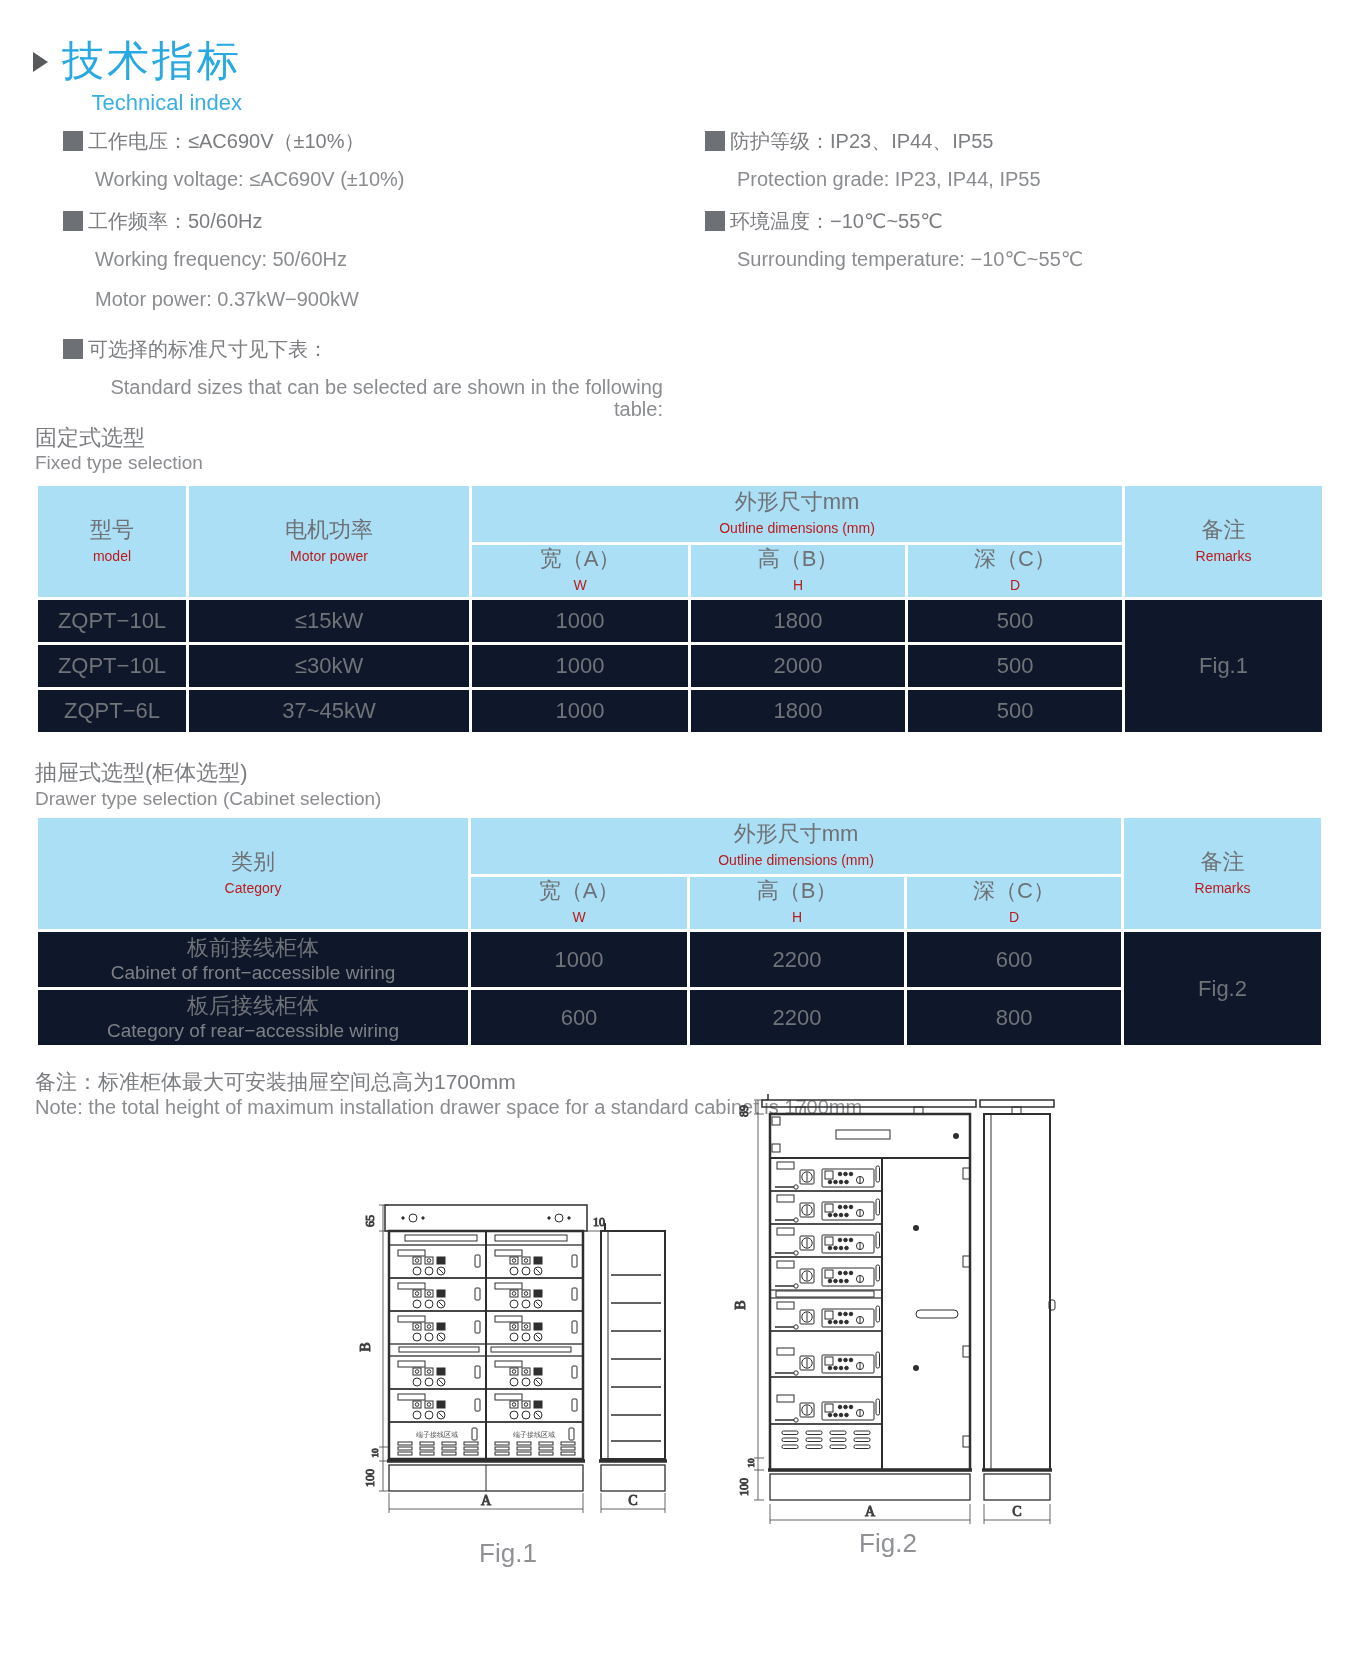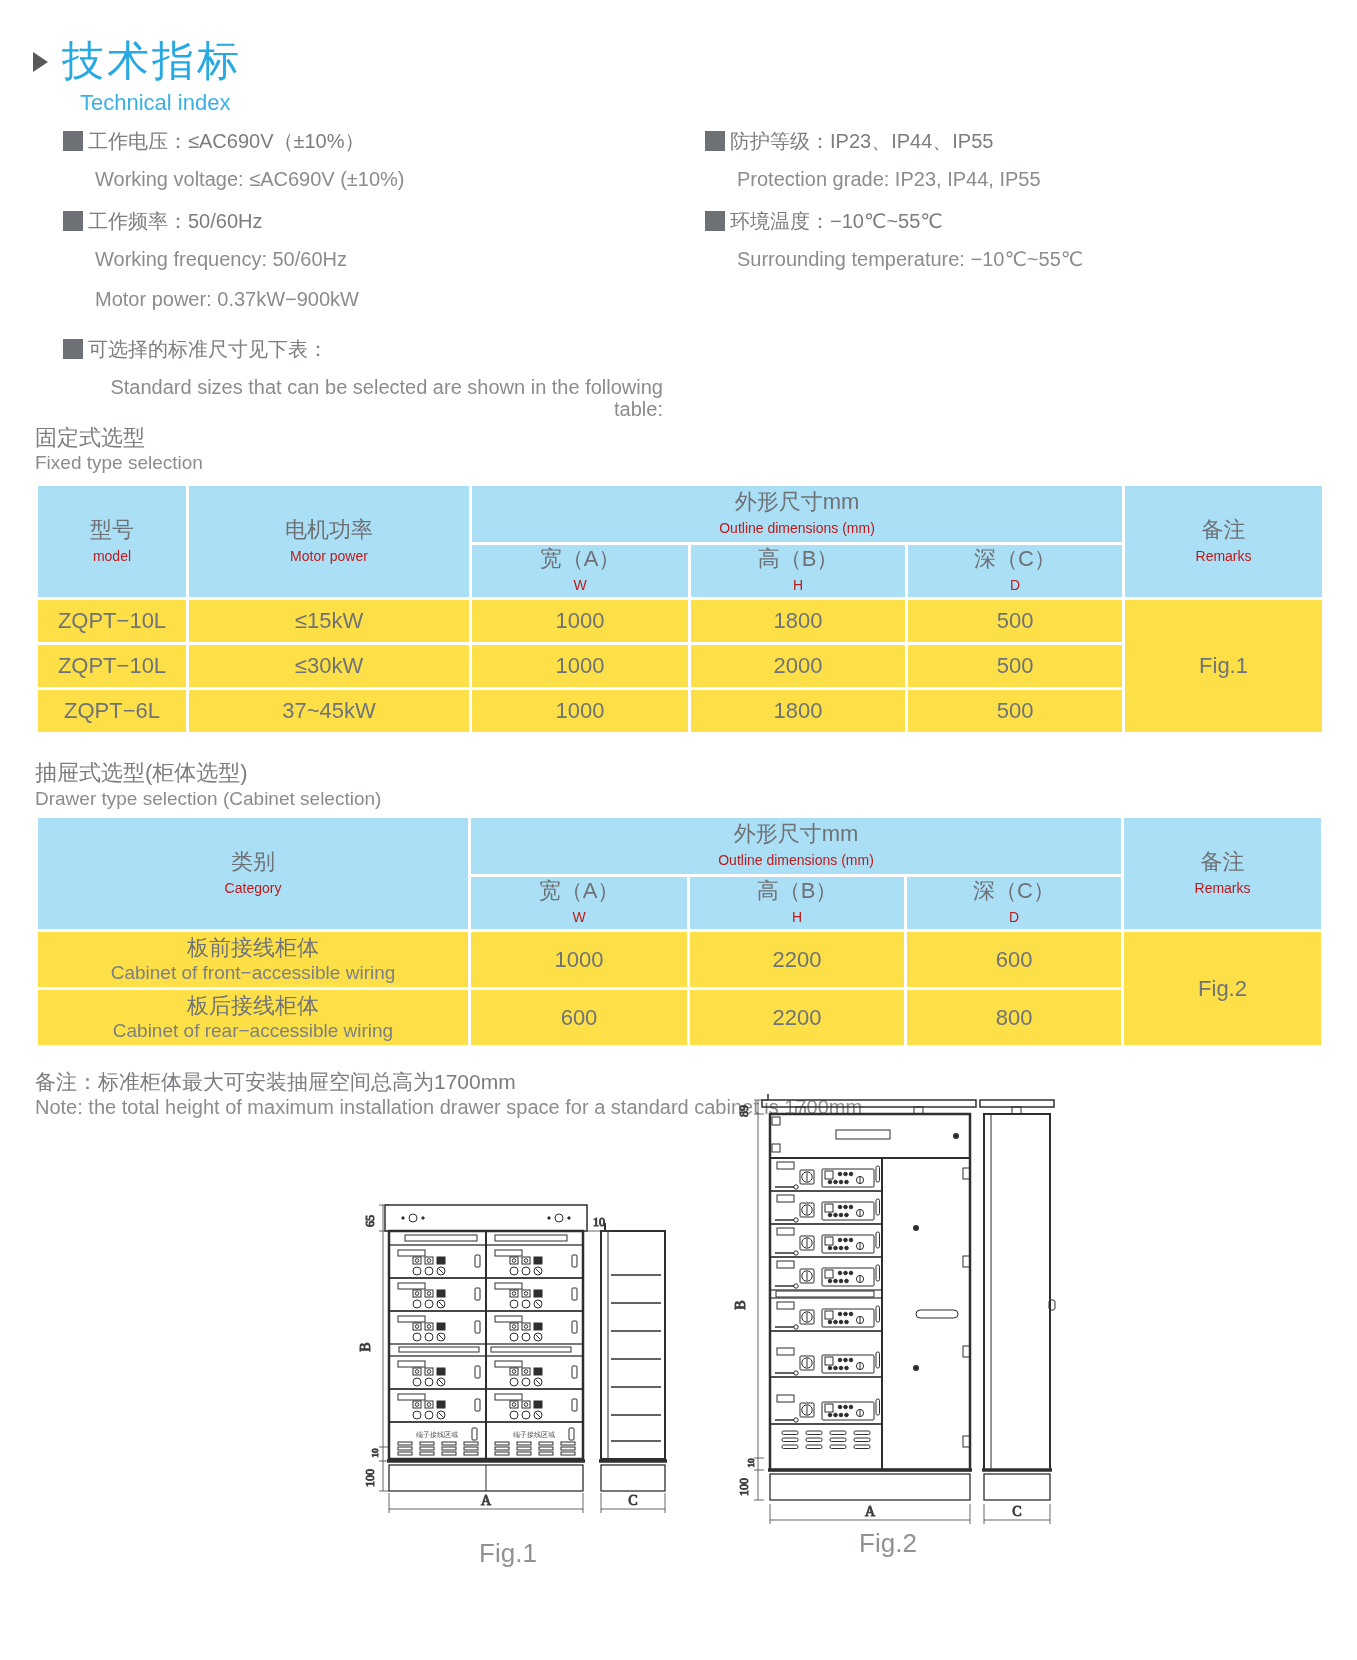--- a/index.html
+++ b/index.html
@@ -4,21 +4,21 @@
 <style>
   * { margin:0; padding:0; box-sizing:border-box; }
   html,body { background:#ffffff; }
   body {
     width:1357px; height:1660px; position:relative;
     font-family:"Liberation Sans","DejaVu Sans",sans-serif;
     color:#7b7d80; overflow:hidden;
   }
 
   
-  .title-block { position:absolute; left:33px; top:38px; display:flex; align-items:flex-start; }
+  .title-block { position:absolute; left:33px; top:38px; display:flex; align-items:flex-start;text-align:right; }
   .arrow { width:0; height:0; border-left:15px solid #58595b;
            border-top:10px solid transparent; border-bottom:10px solid transparent;
            margin-top:14px; margin-right:14px; }
   .title-zh { font-size:42px; letter-spacing:3px; color:#29a9e1; font-weight:400; line-height:1.1; }
   .title-en { font-size:22px; color:#39afe4; margin-top:6px; margin-left:18px; }
 
   
   .specs-col { position:absolute; top:128px; }
   .specs-left  { left:63px;  width:600px; }
   .specs-right { left:705px; width:600px; }
@@ -32,21 +32,21 @@
   .sec-label { position:absolute; left:35px; }
   .sec-zh { font-size:22px; color:#7b7d80; }
   .sec-en { font-size:19px; color:#8a8c8f; }
 
   
   table.spec-table { position:absolute; left:35px; width:1287px;
     border-collapse:separate; border-spacing:3px; table-layout:fixed; }
   table.spec-table th, table.spec-table td {
     text-align:center; vertical-align:middle; font-weight:400; padding:0; }
   table.spec-table th { background:#abdff6; }
-  table.spec-table td { background:#fde047; }
+  table.spec-table td { background:#0f172a; }
   .th-zh { display:block; font-size:22px; color:#6e7175; line-height:28px; }
   .th-en { display:block; font-size:14px; color:#b91c1c; line-height:24px; }
   .cell-v { font-size:22px; color:#707377; }
   .cat-zh { display:block; font-size:22px; color:#707377; line-height:27px; }
   .cat-en { display:block; font-size:19px; color:#7d8084; line-height:24px; }
   tr.hdr1 th { height:56px; }
   tr.hdr2 th { height:52px; }
   #table1 tr.body td { height:42px; }
   #table2 tr.body td { height:55px; }
 
@@ -235,21 +235,21 @@
           <span class="cat-en">Cabinet of front−accessible wiring</span>
         </td>
     <td class="cell-v">1000</td>
     <td class="cell-v">2200</td>
     <td class="cell-v">600</td>
     <td class="cell-v" rowspan="2">Fig.2</td>
   </tr>
   <tr class="body">
     <td>
           <span class="cat-zh">板后接线柜体</span>
-          <span class="cat-en">Cabinet of rear−accessible wiring</span>
+          <span class="cat-en">Category of rear−accessible wiring</span>
         </td>
     <td class="cell-v">600</td>
     <td class="cell-v">2200</td>
     <td class="cell-v">800</td>
   </tr>
 </tbody>
   </table>
 
 <div class="note-zh">备注：标准柜体最大可安装抽屉空间总高为1700mm</div>
 <div class="note-en">Note: the total height of maximum installation drawer space for a standard cabinet is 1700mm</div>

